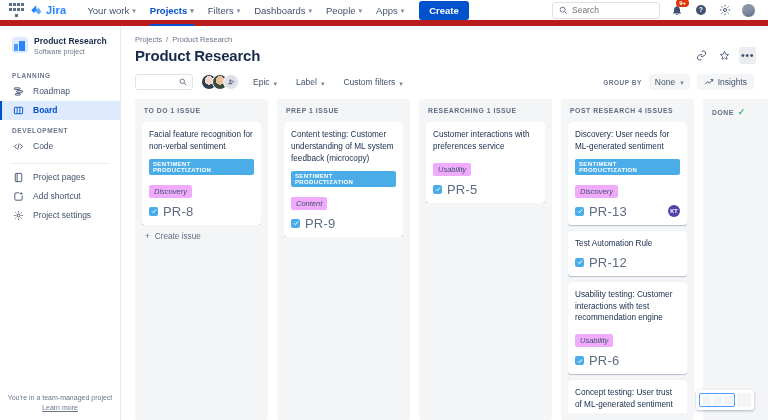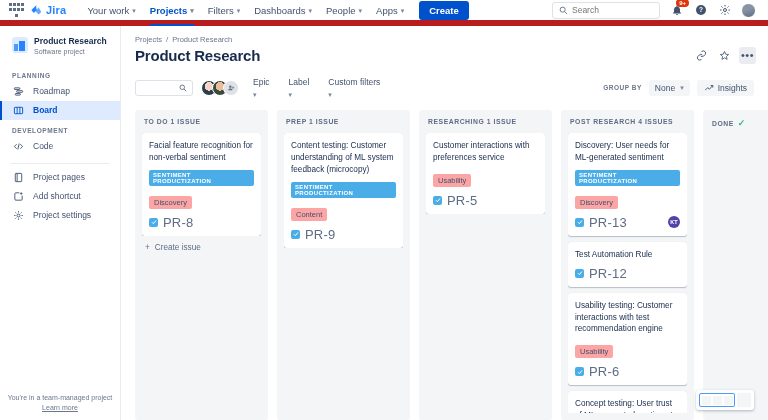--- a/index.html
+++ b/index.html
@@ -103,21 +103,21 @@
 
   .filters { display:flex; align-items:center; gap:9px; padding: 10px 12px 9px 14px;}
   .f-search { width:58px; height:16px; border:1px solid #DFE1E6; border-radius:3px; display:flex; align-items:center; padding: 0 5px; background:#fff;}
   .f-search input { border:none; outline:none; font-size:8px; width:100%; background:transparent; font-family:"Liberation Sans",sans-serif;}
   .ava-stack { display:flex; align-items:center; margin-left:-1px;}
   .ava { width:16px; height:16px; border-radius:50%; border:1.5px solid #fff; margin-left:-5px;}
   .ava:first-child{ margin-left:0;}
   .ava.a1 { background: radial-gradient(circle at 50% 38%, #F5D6C6 0 38%, #2C3E50 40% 100%);}
   .ava.a2 { background: radial-gradient(circle at 50% 38%, #E8BE9B 0 38%, #3A4A3F 40% 100%);}
   .ava.add { background:#DFE1E6; display:flex; align-items:center; justify-content:center; cursor:pointer;}
-  .f-drop { font-size:8.5px; color:#42526E; display:flex; align-items:flex-start; gap:4px; cursor:pointer; padding:3px 5px; border-radius:3px; white-space:nowrap;flex-direction:column;}
+  .f-drop { font-size:8.5px; color:#42526E; display:flex; align-items:flex-end; gap:4px; cursor:pointer; padding:3px 5px; border-radius:3px; white-space:nowrap;}
   .filters-right { margin-left:auto; display:flex; align-items:center; gap:7px; padding-right:2px;}
   .groupby-lbl { font-size:6.5px; font-weight:700; color:#6B778C; letter-spacing:.5px;}
   .sel-btn { font-size:8.5px; color:#42526E; background:#F4F5F7; border-radius:3px; padding:3px 6px; display:flex; align-items:center; gap:5px; cursor:pointer;}
   .insights-btn { font-size:8.5px; color:#42526E; background:#F4F5F7; border-radius:3px; padding:3px 7px; display:flex; align-items:center; gap:4px; cursor:pointer; white-space:nowrap;}
 
   
   .board { flex:1; display:flex; gap:9px; padding: 0 0 0 14px; overflow:hidden; position:relative;}
   .col { width:133px; flex:0 0 133px; background:#F4F5F7; border-radius:3px; padding: 8px 7px 7px 7px; display:flex; flex-direction:column; min-height:0;}
   .col.done { background:#F4F5F7;}
   .col-head { font-size:6.8px; font-weight:700; color:#5E6C84; letter-spacing:.55px; padding: 0 2px 8px 2px; display:flex; align-items:center; gap:4px;}
@@ -125,22 +125,22 @@
   .card {
     background:#fff; border-radius:3px; box-shadow: 0 1px 1px rgba(9,30,66,.25), 0 0 1px rgba(9,30,66,.13);
     padding: 7px 7px 6px 7px; cursor:pointer; position:relative;
   }
   .card-title { font-size:8.2px; color:#172B4D; line-height:1.45; margin-bottom:5px;}
   .epic-tag {
     display:inline-block; background:#4BADE8; color:#fff; font-size:6px; font-weight:700;
     letter-spacing:.35px; padding: 2px 4px; border-radius:2px; margin-bottom:5px; cursor:pointer;
   }
   .lbl-tag {
-    display:inline-block; background:#fca5a5; color:#42526E; font-size:7.5px;
-    padding: 2px 5px; border-radius:2px; margin-bottom:6px; cursor:pointer;
+    display:inline-block; background:#f0abfc; color:#42526E; font-size:7.5px;
+    padding: 2px 5px; border-radius:2px; margin-bottom:6px; cursor:pointer;font-style:italic;
   }
   .card-foot { display:flex; align-items:center; gap:5px;}
   .story-ico { width:9px; height:9px; border-radius:2px; background:#4BADE8; display:flex; align-items:center; justify-content:center; flex:0 0 9px;}
   .key { font-size:13px; color:#5E6C84; letter-spacing:.2px;}
   .card-ava { margin-left:auto; width:12px; height:12px; border-radius:50%; background:#5243AA; color:#fff; font-size:5.5px; font-weight:700; display:flex; align-items:center; justify-content:center; letter-spacing:.2px;}
   .create-issue { display:flex; align-items:center; gap:5px; font-size:8.2px; color:#5E6C84; padding: 7px 3px 2px 3px; cursor:pointer;}
   .see-all { font-size:8px; color:#42526E; text-align:right; padding: 14px 2px 0 0; cursor:pointer; white-space:nowrap; overflow:hidden;}
   .check-green { color:#36B37E; font-size:9px; font-weight:700;}
 
   

